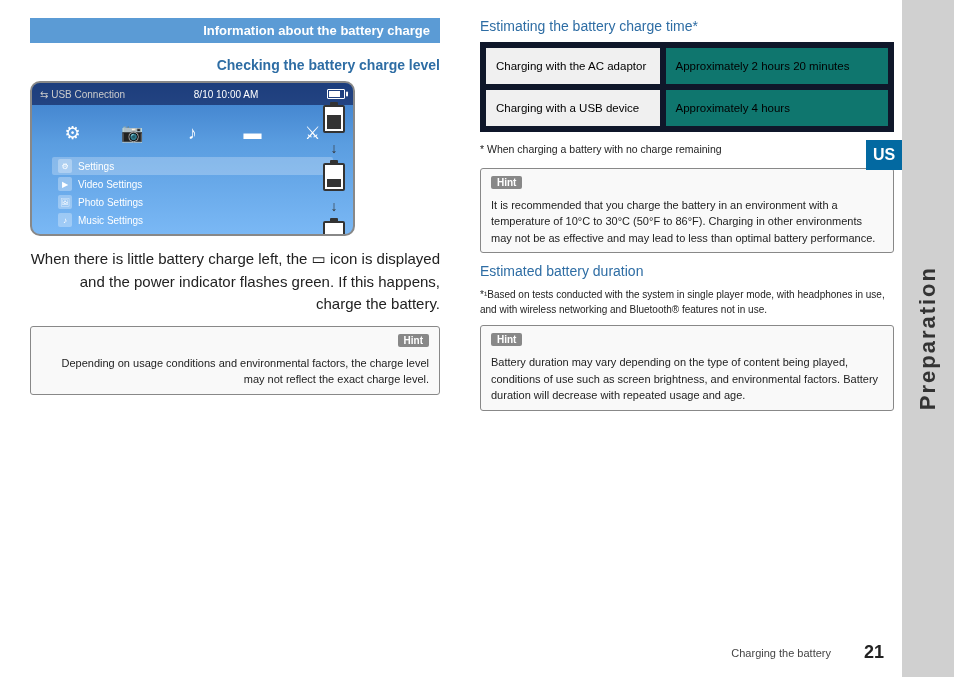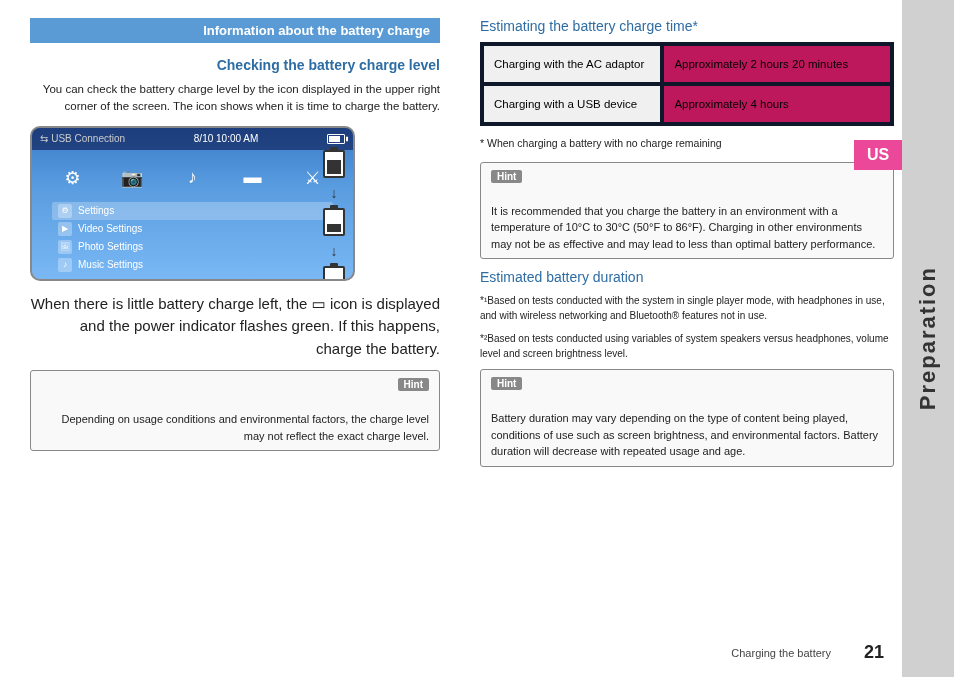--- a/index.html
+++ b/index.html
@@ -53,22 +53,22 @@
       color: #333;
       writing-mode: vertical-rl;
       transform: rotate(180deg);
       letter-spacing: 2px;
     }
 
     .sidebar-us {
       position: absolute;
       right: 52px;
       top: 140px;
-      width: 48px;
-      background: #ec4899;
+      width: 36px;
+      background: #0369a1;
       color: #fff;
       font-size: 16px;
       font-weight: bold;
       text-align: center;
       padding: 6px 4px;
       margin-left: 38px;
     }
 
     
     .info-header {
@@ -276,51 +276,51 @@
     }
 
     .hint-label {
       background: #888;
       color: #fff;
       font-size: 10px;
       font-weight: bold;
       padding: 1px 6px;
       border-radius: 2px;
       display: inline-block;
-      margin-bottom: 20px;
+      margin-bottom: 8px;
     }
 
     .hint-text {
       font-size: 11px;
       line-height: 1.5;
       color: #222;
     }
 
     
     table {
       width: 100%;
       border-collapse: collapse;
       margin-bottom: 10px;
       font-size: 11.5px;
     }
 
     table td {
-      border: 4px solid #0f172a;
+      border: 6px solid #0f172a;
       padding: 10px 10px;
       vertical-align: middle;
       line-height: 1.4;
     }
 
     table td:first-child {
       width: 44%;
       background: #f0f0f0;
     }
 
     table td:last-child {
-      background: #be185d;
+      background: #0f766e;
     }
 
     .footnote-text {
       font-size: 10px;
       line-height: 1.5;
       color: #222;
       margin-bottom: 8px;
     }
 
     
@@ -366,23 +366,20 @@
   <div class="left-col">
 
     <div class="info-header">
       <span>Information about the battery charge</span>
     </div>
 
     <div class="section-title">
       <span>Checking the battery charge level</span>
     </div>
 
-    <div class="body-text">
-      <span>You can check the battery charge level by the icon displayed in the upper right corner of the screen. The icon shows when it is time to charge the battery.</span>
-    </div>
 
     <div class="psp-screen">
       <div class="psp-top-bar">
         <span class="psp-usb-icon">⇆ USB Connection</span>
         <span class="psp-time">8/10  10:00 AM</span>
         <div class="psp-battery-bar">
           <div class="psp-battery-icon">
             <div class="psp-battery-fill"></div>
           </div>
         </div>
@@ -489,23 +486,20 @@
     </div>
 
     <div class="section-title-right" style="margin-top:8px;">
       <span>Estimated battery duration</span>
     </div>
 
 
     <div class="footnote-text">
       <span>*¹Based on tests conducted with the system in single player mode, with headphones in use, and with wireless networking and Bluetooth® features not in use.</span>
     </div>
-    <div class="footnote-text">
-      <span>*²Based on tests conducted using variables of system speakers versus headphones, volume level and screen brightness level.</span>
-    </div>
 
     <div class="hint-box" style="margin-top:6px;">
       <div class="hint-label">
         <span>Hint</span>
       </div>
       <div class="hint-text">
         <span>Battery duration may vary depending on the type of content being played, conditions of use such as screen brightness, and environmental factors. Battery duration will decrease with repeated usage and age.</span>
       </div>
     </div>
 

